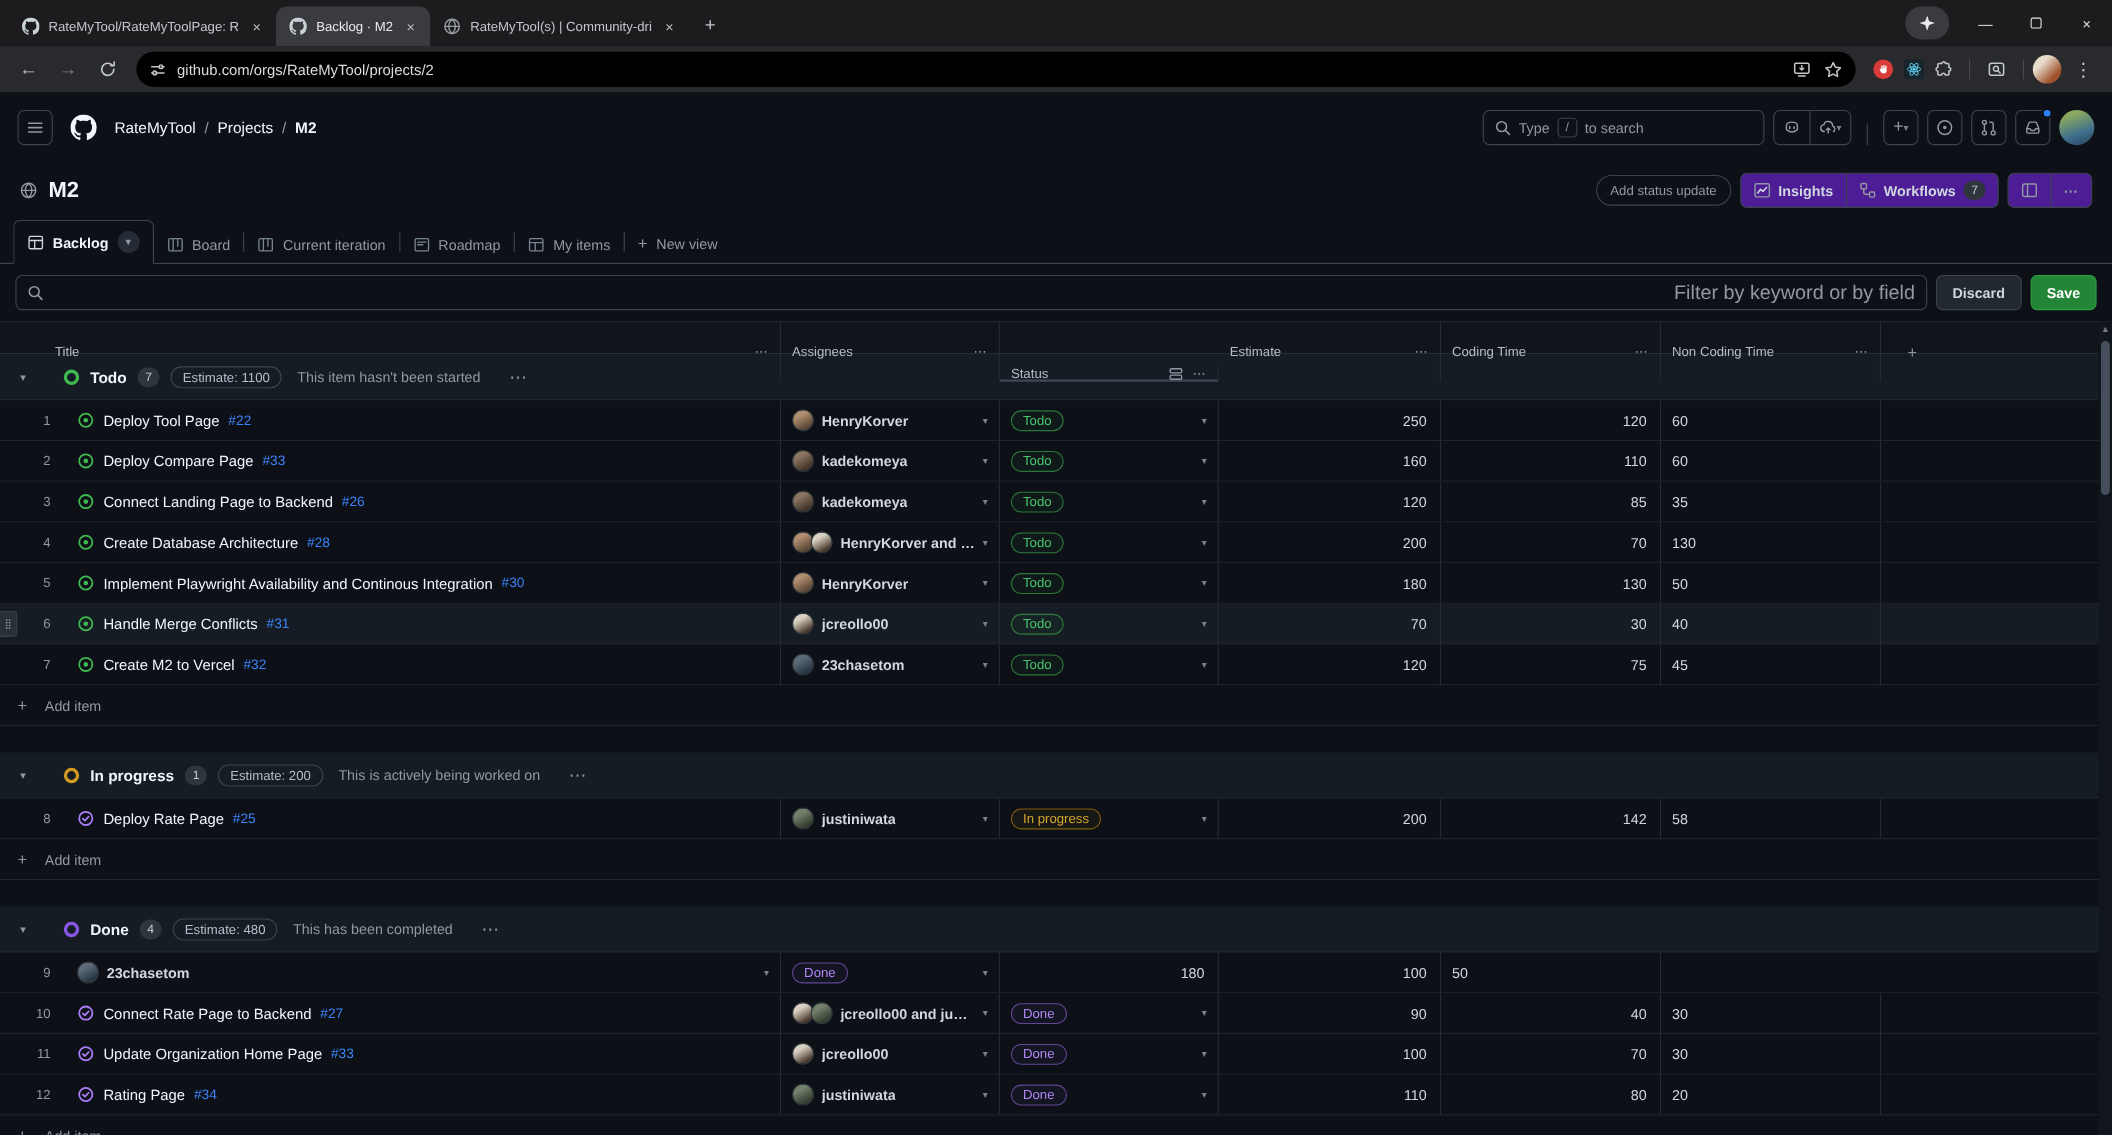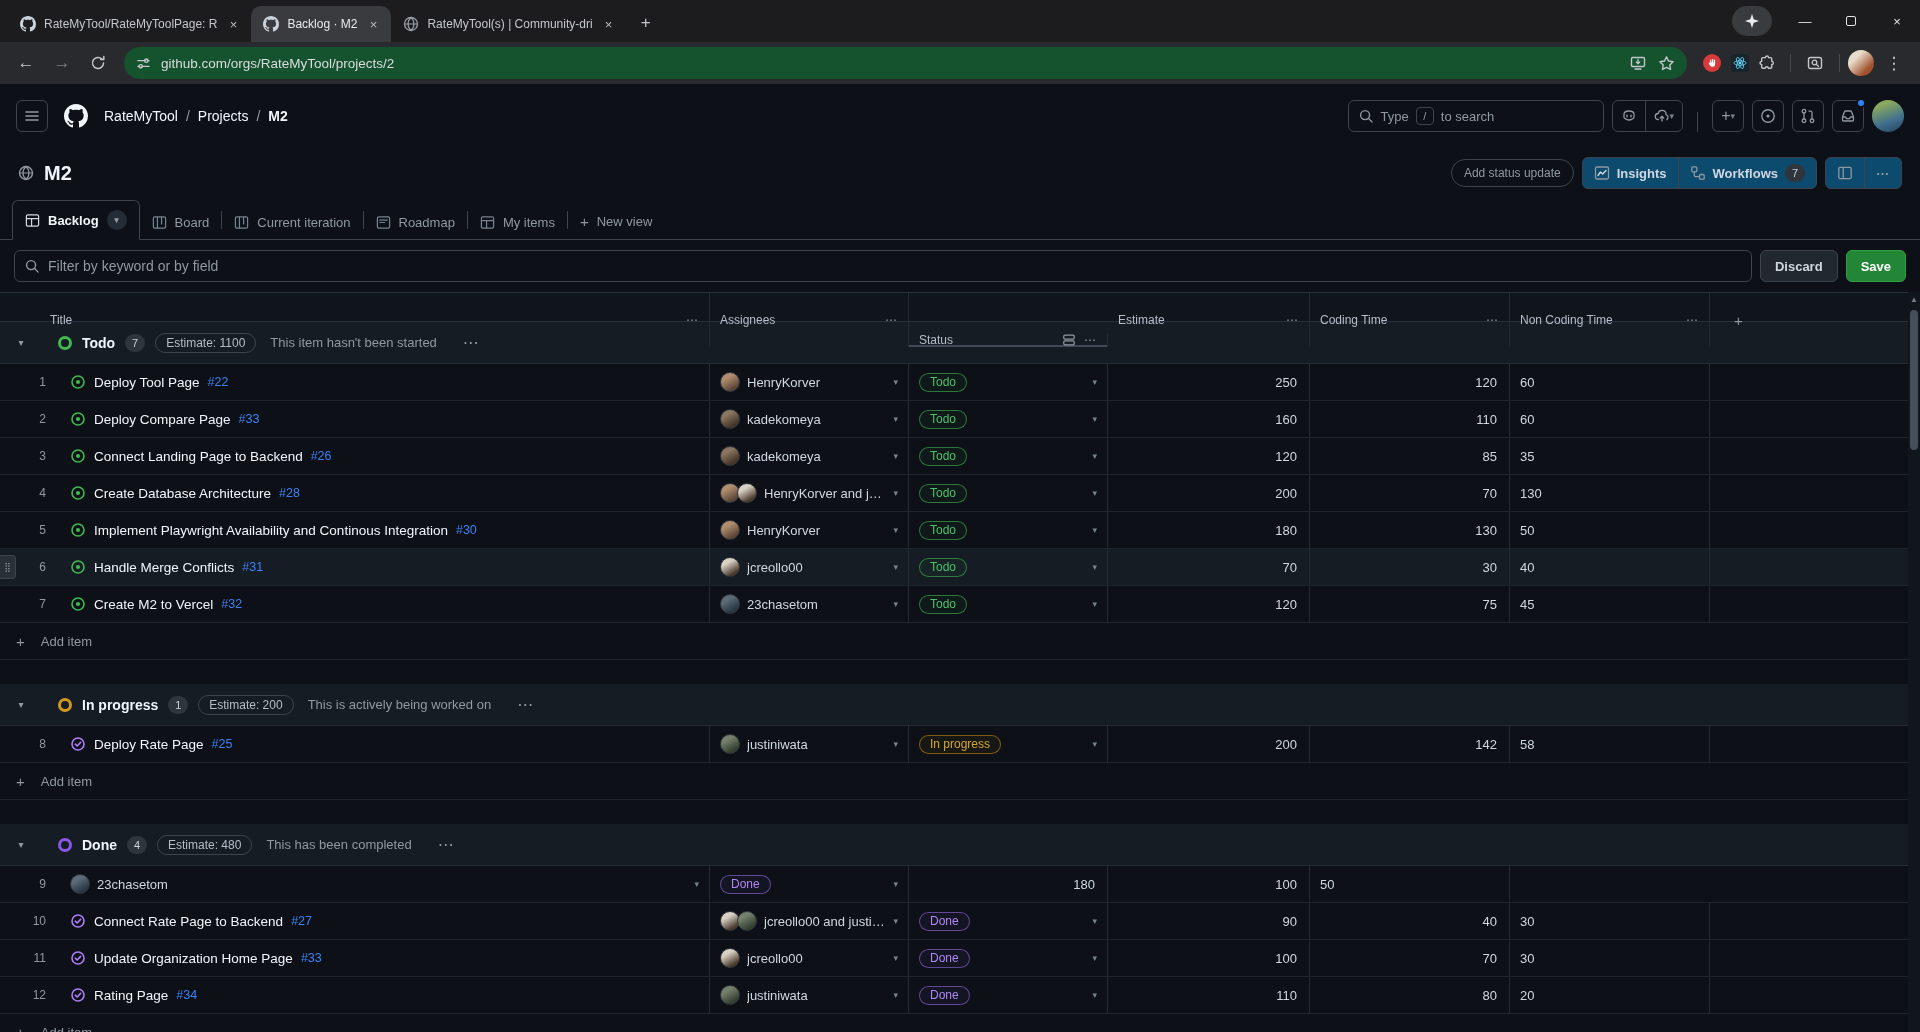--- a/index.html
+++ b/index.html
@@ -17,21 +17,21 @@
   .tab .tab-close { width:16px; height:16px; border-radius:50%; display:flex; align-items:center; justify-content:center; font-size:13px; color:#bdbdbf; flex-shrink:0; }
   .newtab-btn { width:26px; height:26px; margin:0 0 6px 6px; border-radius:50%; display:flex; align-items:center; justify-content:center; color:#c3c6cb; font-size:17px; }
   .win-controls { display:flex; align-items:center; height:42px; }
   .gem-btn { width:40px; height:30px; background:#3a3b3e; border-radius:15px; display:flex; align-items:center; justify-content:center; margin-right:10px; }
   .win-btn { width:46px; height:42px; display:flex; align-items:center; justify-content:center; color:#e3e3e5; font-size:13px; }
   .max-glyph { width:10px; height:10px; border:1.2px solid #e3e3e5; border-radius:2px; }
 
   .toolbar { height:42px; background:#292a2d; display:flex; align-items:center; padding:0 10px; gap:4px; flex-shrink:0; }
   .nav-btn { width:32px; height:32px; border-radius:50%; display:flex; align-items:center; justify-content:center; color:#c3c6cb; font-size:17px; }
   .nav-btn.dim { color:#7e8084; }
-  .addressbar { flex:1; height:32px; background:#14532d; border-radius:16px; display:flex; align-items:center; padding:0 12px; gap:10px; min-width:0; margin:0 6px; }
+  .addressbar { flex:1; height:32px; background:#000000; border-radius:16px; display:flex; align-items:center; padding:0 12px; gap:10px; min-width:0; margin:0 6px; }
   .url { color:#dadce0; font-size:13.5px; white-space:nowrap; overflow:hidden; }
   .addr-right { display:flex; align-items:center; gap:12px; margin-left:auto; color:#c3c6cb; }
   .ext-icons { display:flex; align-items:center; gap:10px; padding:0 6px; }
   .ext-hand { width:18px; height:18px; border-radius:50%; background:#d93a3a; display:flex; align-items:center; justify-content:center; }
   .ext-react { width:18px; height:18px; border-radius:3px; background:#17242b; display:flex; align-items:center; justify-content:center; }
   .tb-sep { width:1px; height:18px; background:#4a4a4d; margin:0 4px; }
   .profile-avatar { width:26px; height:26px; border-radius:50%; background:linear-gradient(135deg,#e8ddcb 30%,#a0522d 75%); }
 
   
   .gh-header { height:64px; display:flex; align-items:center; padding:0 16px; gap:12px; flex-shrink:0; background:#0d1117; }
@@ -50,37 +50,37 @@
   .hdr-divider { width:1px; height:20px; background:#3d444d; margin:0 6px; }
   .notif-wrap { position:relative; }
   .notif-dot { position:absolute; top:-3px; right:-3px; width:10px; height:10px; border-radius:50%; background:#2f81f7; border:2px solid #0d1117; }
   .gh-avatar { width:32px; height:32px; border-radius:50%; background:linear-gradient(160deg,#89a860 20%,#3f6e8e 65%,#27425a); }
 
   
   .project-header { height:50px; display:flex; align-items:center; padding:0 18px; gap:10px; flex-shrink:0; }
   .proj-title { font-size:20px; font-weight:bold; color:#f0f6fc; }
   .proj-right { margin-left:auto; display:flex; align-items:center; gap:8px; }
   .pill-btn { height:28px; padding:0 12px; border:1px solid #3d444d; border-radius:999px; color:#9198a1; font-size:12px; display:flex; align-items:center; }
-  .tool-group { display:flex; border:1px solid #3d444d; border-radius:6px; overflow:hidden; background:#0c4a6e; }
+  .tool-group { display:flex; border:1px solid #3d444d; border-radius:6px; overflow:hidden; background:#4c1d95; }
   .tool-group .tseg { height:30px; display:flex; align-items:center; gap:7px; padding:0 11px; color:#d1d7e0; font-size:13px; font-weight:bold; }
   .tool-group .tseg + .tseg { border-left:1px solid #3d444d; }
   .count-badge { min-width:20px; height:18px; padding:0 6px; border-radius:999px; background:#2f353d; color:#c9d1d9; font-size:11px; font-weight:normal; display:flex; align-items:center; justify-content:center; }
 
   
   .view-tabs { height:42px; display:flex; align-items:flex-end; padding:0 12px; border-bottom:1px solid #3d444d; flex-shrink:0; }
   .vtab { display:flex; align-items:center; gap:8px; font-size:13px; color:#9198a1; padding:9px 12px; position:relative; }
   .vtab.active { border:1px solid #3d444d; border-bottom:1px solid #0d1117; border-radius:6px 6px 0 0; margin-bottom:-1px; color:#f0f6fc; font-weight:bold; background:#0d1117; }
   .vtab-sep { width:1px; height:18px; background:#3d444d; margin-bottom:10px; }
   .vtab-chev { width:20px; height:20px; border-radius:50%; background:#262c36; display:flex; align-items:center; justify-content:center; color:#9198a1; font-size:9px; }
   .caret { color:#768390; font-size:9px; }
 
   
   .filter-bar { height:52px; display:flex; align-items:center; gap:8px; padding:0 14px; flex-shrink:0; }
   .filter-input { flex:1; height:32px; border:1px solid #3d444d; border-radius:6px; background:#0d1117; display:flex; align-items:center; gap:8px; padding:0 10px; }
-  .filter-input input { flex:1; background:transparent; border:none; outline:none; color:#fde047; font-size:14px; font-family:inherit; }
+  .filter-input input { flex:1; background:transparent; border:none; outline:none; color:#fde047; font-size:18px; font-family:inherit;text-align:right; }
   .filter-input input::placeholder { color:#9198a1; }
   .btn { height:32px; padding:0 14px; border-radius:6px; font-size:13px; font-weight:bold; display:flex; align-items:center; border:1px solid #3d444d; }
   .btn.secondary { background:#212830; color:#d1d7e0; }
   .btn.primary { background:#238636; border-color:#2ea043; color:#ffffff; }
 
   
   .table-wrap { flex:1; position:relative; overflow:hidden; }
   .grid { display:grid; grid-template-columns:60px 650px 199px 199px 202px 200px 200px minmax(0,1fr); }
   .thead { height:30px; background:#10151c; border-top:1px solid #2a313c; border-bottom:1px solid #2a313c; font-size:12px; color:#b7bdc8; }
   .th { display:flex; align-items:center; padding:0 10px; border-right:1px solid #252b33; gap:6px; }
@@ -96,21 +96,21 @@
   .group-dots { color:#9198a1; letter-spacing:1px; margin-left:16px; }
   .row { height:37px; border-bottom:1px solid #1f252d; background:#0d1117; position:relative; }
   .row.hovered { background:#161c24; }
   .cell { display:flex; align-items:center; border-right:1px solid #252b33; padding:0 10px; min-width:0; font-size:13px; color:#d1d7e0; }
   .cell.blank { border-right:none; }
   .cell.num { justify-content:flex-end; color:#9198a1; font-size:12px; padding-right:14px; border-right:none; }
   .title-cell { gap:8px; }
   .row-title { color:#f0f6fc; font-size:13.5px; white-space:nowrap; overflow:hidden; text-overflow:ellipsis; }
   .issue-no { color:#3b82f6; font-size:12.5px; flex-shrink:0; }
   .assignee-cell { gap:7px; }
-  .assignee-name { white-space:nowrap; overflow:hidden; text-overflow:ellipsis; font-size:13px; }
+  .assignee-name { white-space:nowrap; overflow:hidden; text-overflow:ellipsis; font-size:13px;font-weight:bold; }
   .cell .caret { margin-left:auto; }
   .avatar { width:20px; height:20px; border-radius:50%; flex-shrink:0; border:1px solid #30363d; }
   .avatar.stack2 { margin-left:-10px; }
   .status-pill { border:1px solid; border-radius:999px; padding:1.5px 10px; font-size:12px; white-space:nowrap; }
   .status-pill.todo { color:#4ac26b; border-color:rgba(63,185,80,.6); background:rgba(46,160,67,.06); }
   .status-pill.inprogress { color:#d4a72c; border-color:rgba(187,128,9,.65); background:rgba(187,128,9,.06); }
   .status-pill.done { color:#b087f5; border-color:rgba(163,113,247,.55); background:rgba(137,87,229,.06); }
   .cell.num-val { justify-content:flex-end; padding-right:12px; }
   .add-row { height:37px; display:flex; align-items:center; gap:16px; padding:0 16px; color:#9198a1; font-size:13px; border-bottom:1px solid #1f252d; }
   .add-row .plus { font-size:15px; }

